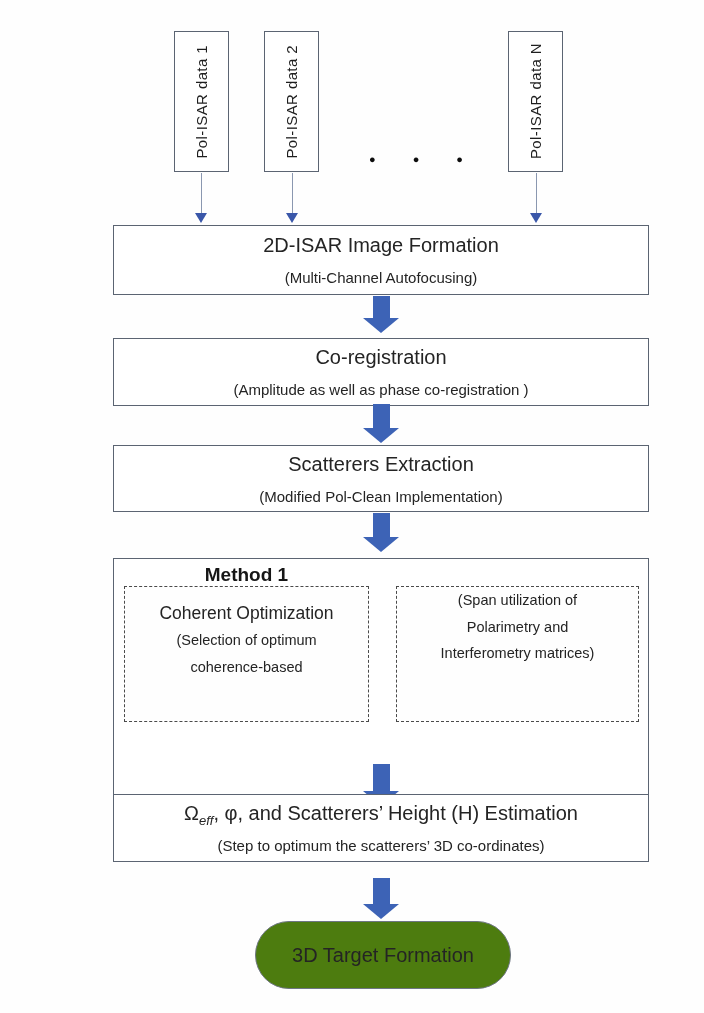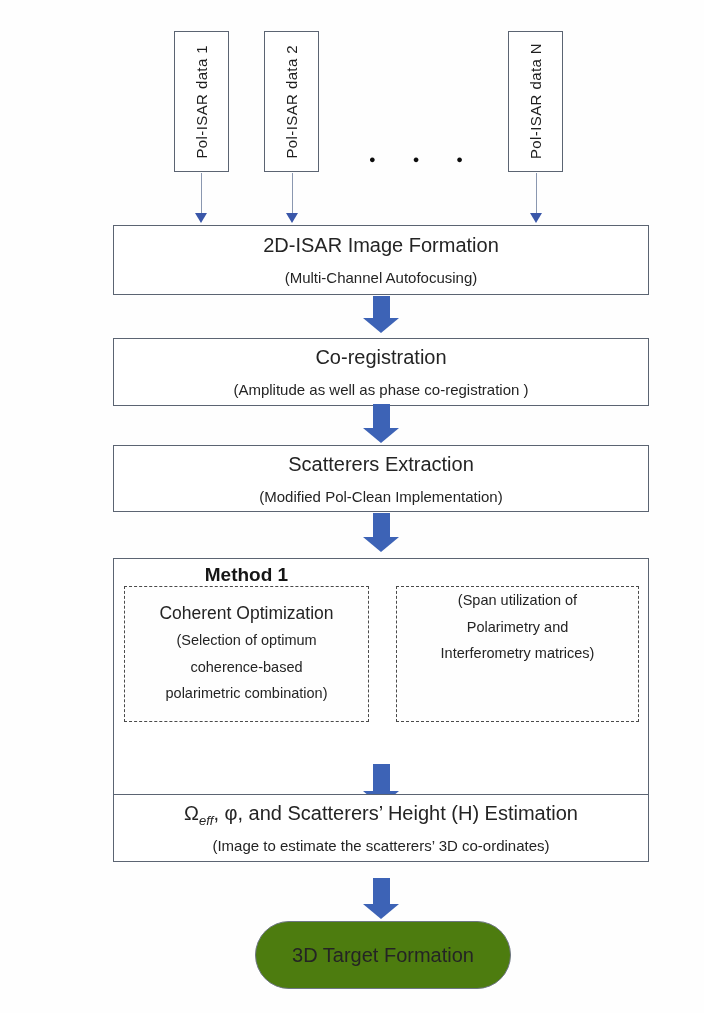--- a/index.html
+++ b/index.html
@@ -143,40 +143,39 @@
     <div class="head"></div>
   </div>
 
   <div class="step-box" id="methods">
     <div class="mheading" id="mh1">Method 1</div>
 
     <div class="dashed" id="d1">
       <div class="dtitle">Coherent Optimization</div>
       <div class="dline">(Selection of optimum</div>
       <div class="dline">coherence-based</div>
-      <div class="dline">polarimetric combination)</div>
     </div>
 
     <div class="dashed" id="d2">
       <div class="dline">(Span utilization of</div>
       <div class="dline">Polarimetry and</div>
       <div class="dline">Interferometry matrices)</div>
     </div>
   </div>
 
   <div class="thick-arrow" id="tk4">
     <div class="stem"></div>
     <div class="head"></div>
   </div>
 
   <div class="step-box" id="s5">
     <div class="title">
       <span>Ω</span><sub class="eff">eff</sub><span>, φ, and Scatterers’ Height (H) Estimation</span>
     </div>
-    <div class="subtitle">(Image to estimate the scatterers’ 3D co-ordinates)</div>
+    <div class="subtitle">(Step to optimum the scatterers’ 3D co-ordinates)</div>
   </div>
 
   <div class="thick-arrow" id="tk5">
     <div class="stem"></div>
     <div class="head"></div>
   </div>
 
   <div class="terminal">
     <span>3D Target Formation</span>
   </div>

